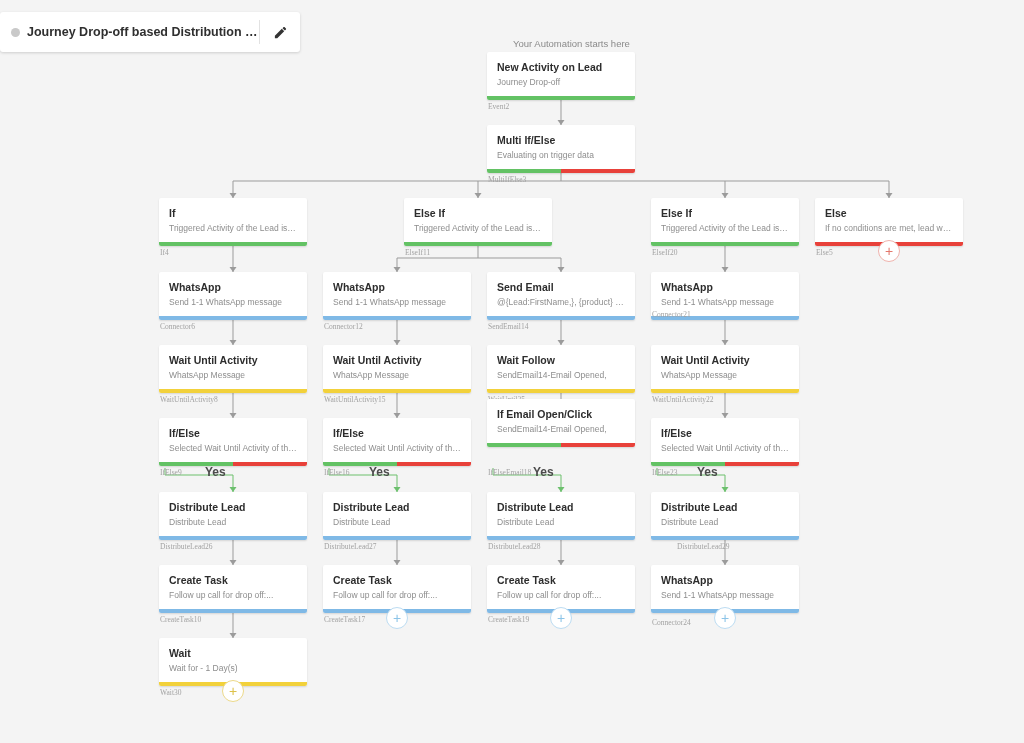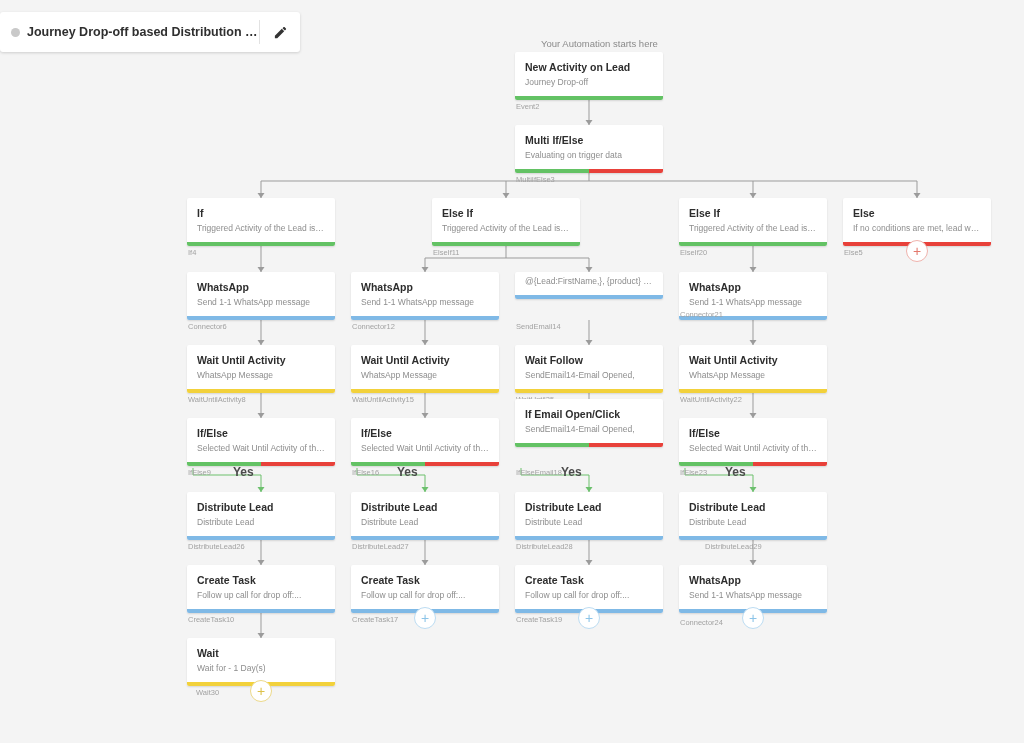--- a/index.html
+++ b/index.html
@@ -23,21 +23,21 @@
   }
   #titlebar .tname{
     margin-left:7px;font-size:12.5px;color:#2f2f2f;font-weight:bold;
     white-space:nowrap;overflow:hidden;text-overflow:ellipsis;flex:1;
   }
   #titlebar .vsep{width:1px;height:24px;background:#e2e2e2;flex:none;}
   #titlebar .pen{
     width:40px;display:flex;align-items:center;justify-content:center;flex:none;
   }
   
-  #canvas{position:absolute;left:0;top:0;width:914px;height:743px;margin-left:28px;}
+  #canvas{position:absolute;left:0;top:0;width:914px;height:743px;}
   #edges{position:absolute;left:0;top:0;width:1024px;height:743px;pointer-events:none;}
   .caption{
     position:absolute;font-size:9.5px;color:#8a8a8a;white-space:nowrap;
   }
   
   .node{
     position:absolute;width:148px;
     background:#ffffff;
     border-radius:2px;
     box-shadow:0 1px 2px rgba(0,0,0,.13);
@@ -49,21 +49,21 @@
     overflow:hidden;text-overflow:ellipsis;
   }
   .node .sub{
     font-size:8.5px;color:#8d8d8d;
     padding:4px 10px 8px 10px;line-height:11px;white-space:nowrap;
     overflow:hidden;text-overflow:ellipsis;
   }
   .bar{height:4px;width:100%;display:flex;}
   .bar span{height:4px;display:block;}
   .nid{
-    position:absolute;font-size:7.5px;color:#a2a2a2;white-space:nowrap;
+    position:absolute;font-size:7.5px;color:#a2a2a2;white-space:nowrap;font-family:Liberation Serif, serif;
   }
   
   .plus{
     position:absolute;width:22px;height:22px;border-radius:50%;
     background:#ffffff;border:1px solid #bcdcf2;
     display:flex;align-items:center;justify-content:center;
     color:#8cc4e8;font-size:14px;line-height:1;
     box-sizing:border-box;
   }
   .plus.red{border-color:#efb3ad;color:#e3786c;}
@@ -207,20 +207,21 @@
       <div class="nid" style="left: 160px; top: 322px;">Connector6</div>
       <div class="node" style="left: 323px; top: 272px;">
         <div class="ttl">WhatsApp</div>
         <div class="sub">Send 1-1 WhatsApp message</div>
         <div class="bar">
           <span style="background: rgb(127, 185, 230); width: 100%;"></span>
         </div>
       </div>
       <div class="nid" style="left: 324px; top: 322px;">Connector12</div>
       <div class="node" style="left: 487px; top: 272px;">
+        <div class="ttl">Send Email</div>
         <div class="sub">@{Lead:FirstName,}, {product} just...</div>
         <div class="bar">
           <span style="background: rgb(127, 185, 230); width: 100%;"></span>
         </div>
       </div>
       <div class="nid" style="left: 488px; top: 322px;">SendEmail14</div>
       <div class="node" style="left: 651px; top: 272px;">
         <div class="ttl">WhatsApp</div>
         <div class="sub">Send 1-1 WhatsApp message</div>
         <div class="bar">
@@ -363,20 +364,20 @@
       </div>
       <div class="nid" style="left: 652px; top: 618px;">Connector24</div>
       <div class="plus" style="left: 714px; top: 607px;">+</div>
       <div class="node" style="left: 159px; top: 638px;">
         <div class="ttl">Wait</div>
         <div class="sub">Wait for - 1 Day(s)</div>
         <div class="bar">
           <span style="background: rgb(242, 209, 59); width: 100%;"></span>
         </div>
       </div>
-      <div class="nid" style="left: 168px; top: 688px;">Wait30</div>
+      <div class="nid" style="left: 160px; top: 688px;">Wait30</div>
       <div class="plus yellow" style="left: 222px; top: 680px;">+</div>
       <div class="yeslabel" style="left: 205px; top: 465px;">Yes</div>
       <div class="yeslabel" style="left: 369px; top: 465px;">Yes</div>
       <div class="yeslabel" style="left: 533px; top: 465px;">Yes</div>
       <div class="yeslabel" style="left: 697px; top: 465px;">Yes</div>
     </div>
 </div>
 
 </body></html>

